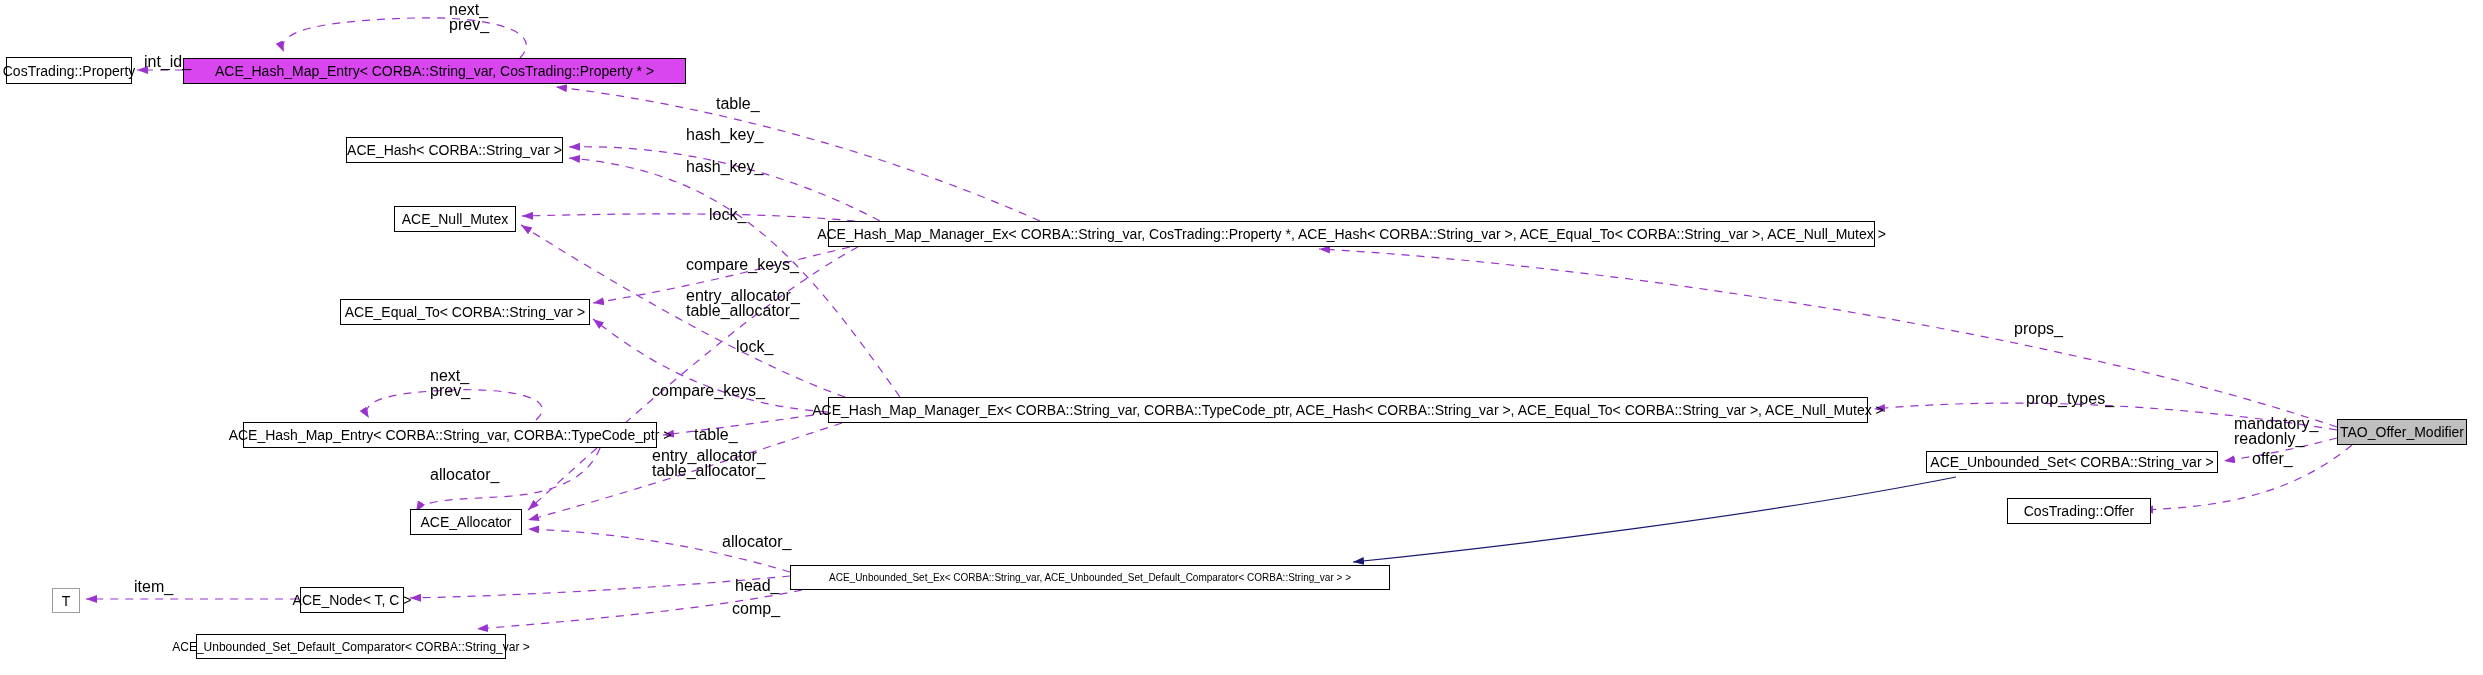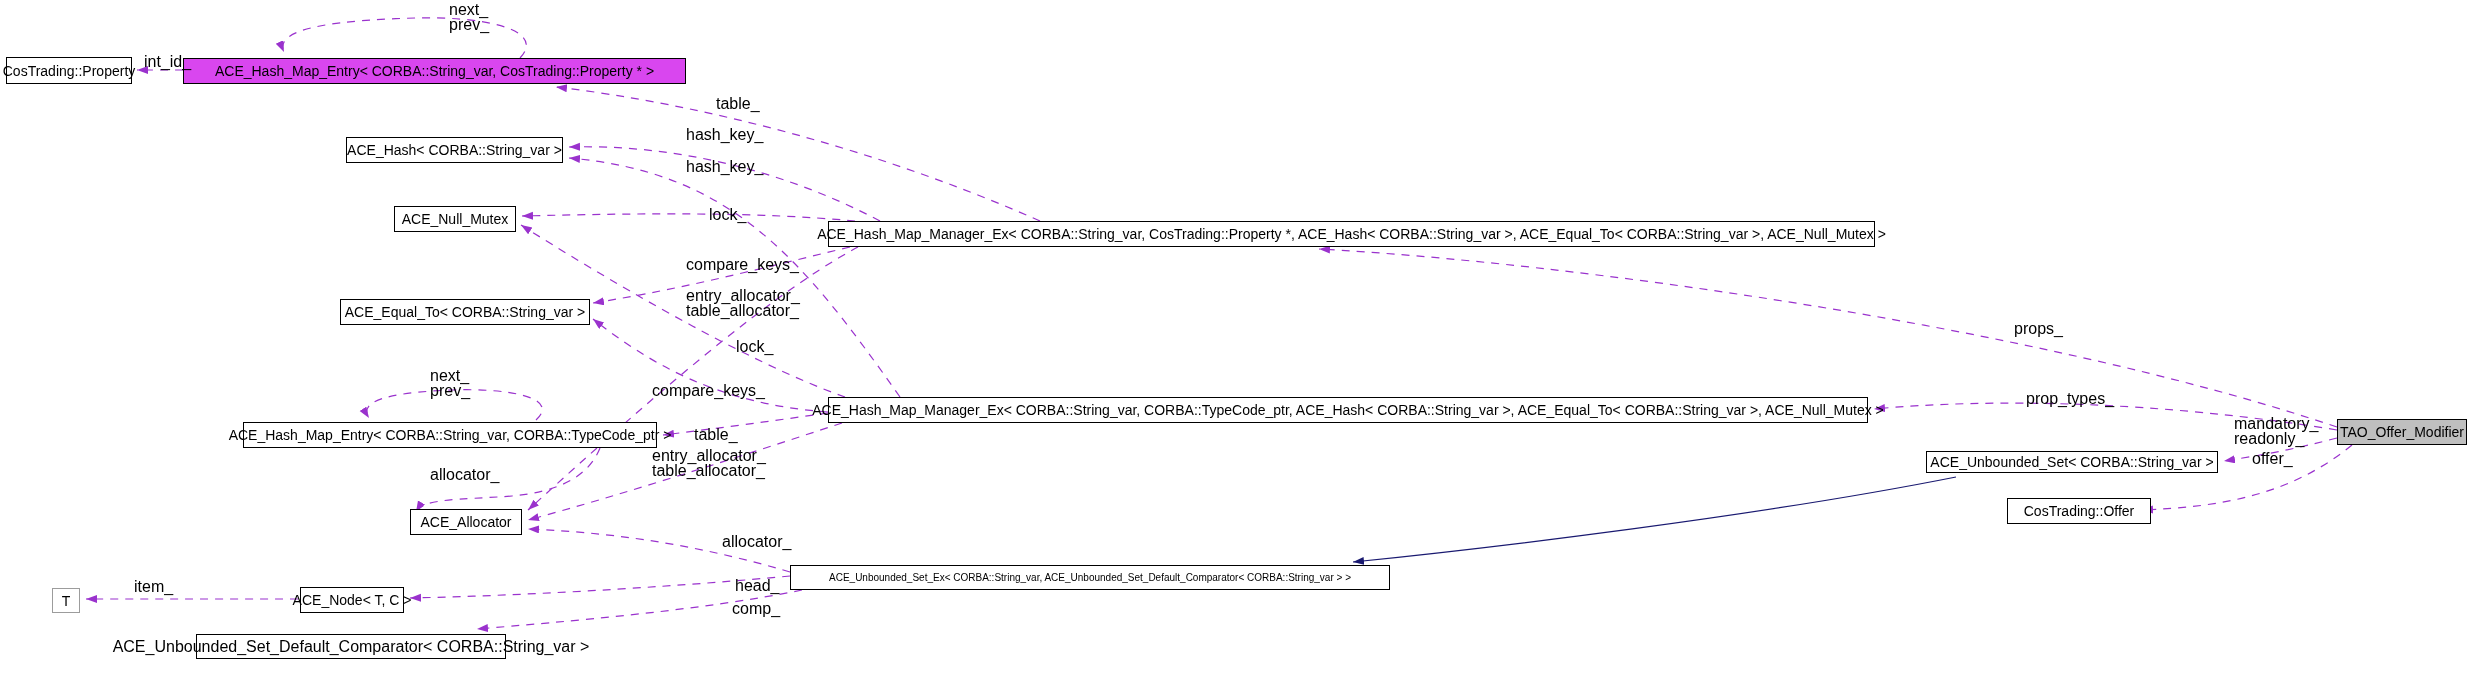--- a/index.html
+++ b/index.html
@@ -76,21 +76,21 @@
     <div class="node" style="left: 340px; top: 299px; width: 250px; height: 26px; background: rgb(255, 255, 255); border-color: rgb(0, 0, 0);">ACE_Equal_To&lt; CORBA::String_var &gt;</div>
     <div class="node" style="left: 828px; top: 397px; width: 1040px; height: 26px; background: rgb(255, 255, 255); border-color: rgb(0, 0, 0);">ACE_Hash_Map_Manager_Ex&lt; CORBA::String_var, CORBA::TypeCode_ptr, ACE_Hash&lt; CORBA::String_var &gt;, ACE_Equal_To&lt; CORBA::String_var &gt;, ACE_Null_Mutex &gt;</div>
     <div class="node" style="left: 243px; top: 422px; width: 414px; height: 26px; background: rgb(255, 255, 255); border-color: rgb(0, 0, 0);">ACE_Hash_Map_Entry&lt; CORBA::String_var, CORBA::TypeCode_ptr &gt;</div>
     <div class="node" style="left: 410px; top: 509px; width: 112px; height: 26px; background: rgb(255, 255, 255); border-color: rgb(0, 0, 0);">ACE_Allocator</div>
     <div class="node" style="left: 1926px; top: 451px; width: 292px; height: 22px; background: rgb(255, 255, 255); border-color: rgb(0, 0, 0);">ACE_Unbounded_Set&lt; CORBA::String_var &gt;</div>
     <div class="node" style="left: 2007px; top: 498px; width: 144px; height: 26px; background: rgb(255, 255, 255); border-color: rgb(0, 0, 0); text-align: right;">CosTrading::Offer</div>
     <div class="node" style="left: 2337px; top: 419px; width: 130px; height: 26px; background: rgb(191, 191, 191); border-color: rgb(0, 0, 0);">TAO_Offer_Modifier</div>
     <div class="node" style="left: 790px; top: 565px; width: 600px; height: 25px; font-size: 10px; background: rgb(255, 255, 255); border-color: rgb(0, 0, 0);">ACE_Unbounded_Set_Ex&lt; CORBA::String_var, ACE_Unbounded_Set_Default_Comparator&lt; CORBA::String_var &gt; &gt;</div>
     <div class="node" style="left: 52px; top: 588px; width: 28px; height: 25px; background: rgb(255, 255, 255); border-color: rgb(156, 156, 156);">T</div>
     <div class="node" style="left: 300px; top: 587px; width: 104px; height: 26px; background: rgb(255, 255, 255); border-color: rgb(0, 0, 0);">ACE_Node&lt; T, C &gt;</div>
-    <div class="node" style="left: 196px; top: 634px; width: 310px; height: 25px; font-size: 16px; background: rgb(255, 255, 255); border-color: rgb(0, 0, 0);">ACE_Unbounded_Set_Default_Comparator&lt; CORBA::String_var &gt;</div>
+    <div class="node" style="left: 196px; top: 634px; width: 310px; height: 25px; font-size: 12px; background: rgb(255, 255, 255); border-color: rgb(0, 0, 0);">ACE_Unbounded_Set_Default_Comparator&lt; CORBA::String_var &gt;</div>
     <div class="elabel" style="left: 137px; top: 54px; margin-left: 7px;">int_id_</div>
     <div class="elabel" style="left: 449px; top: 2px;">next_
 prev_</div>
     <div class="elabel" style="left: 716px; top: 96px;">table_</div>
     <div class="elabel" style="left: 686px; top: 127px;">hash_key_</div>
     <div class="elabel" style="left: 686px; top: 159px;">hash_key_</div>
     <div class="elabel" style="left: 709px; top: 207px;">lock_</div>
     <div class="elabel" style="left: 686px; top: 257px;">compare_keys_</div>
     <div class="elabel" style="left: 686px; top: 288px;">entry_allocator_
 table_allocator_</div>

